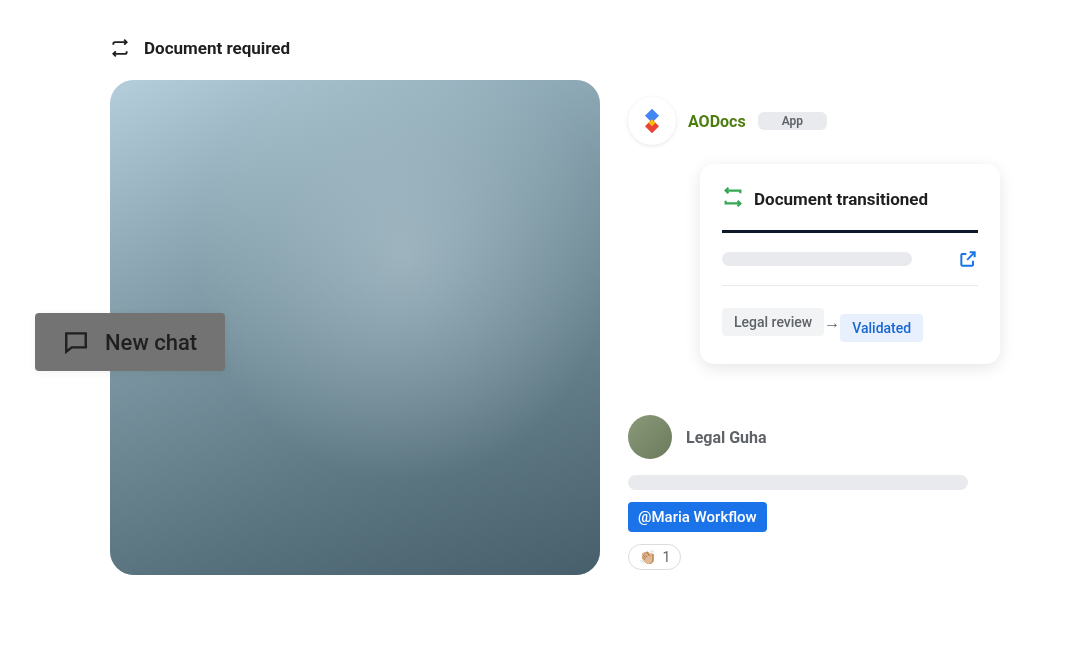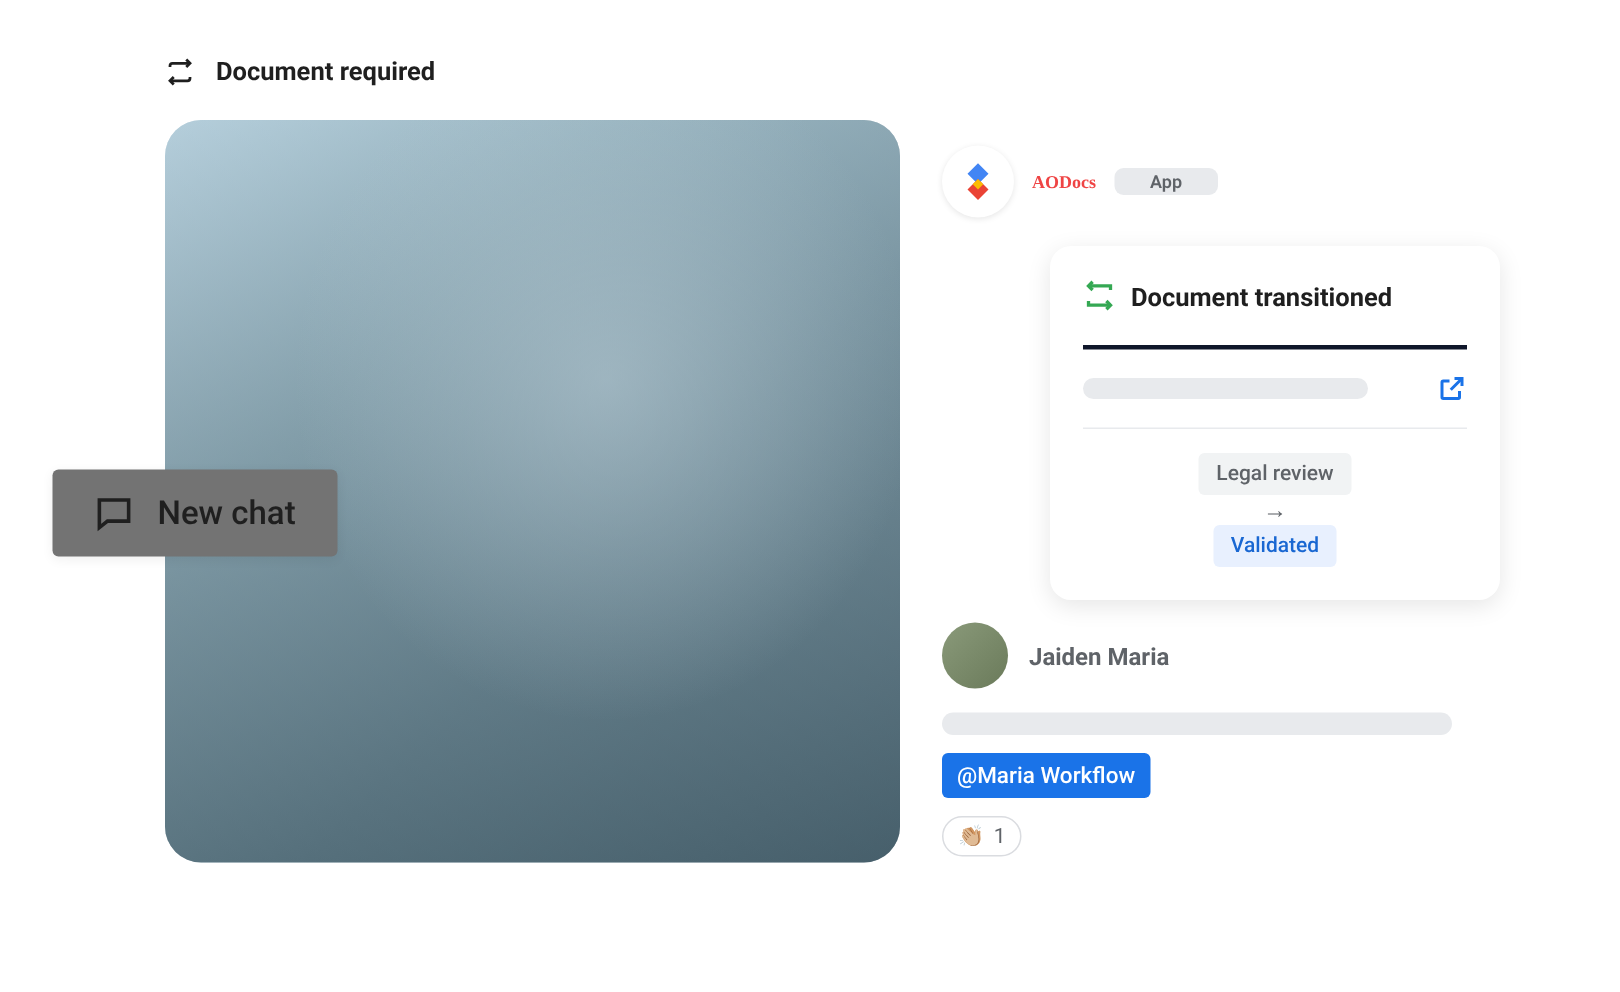--- a/index.html
+++ b/index.html
@@ -71,24 +71,23 @@
       height: 48px;
       border-radius: 50%;
       background: #fff;
       box-shadow: 0 1px 4px rgba(0,0,0,0.1);
       display: flex;
       align-items: center;
       justify-content: center;
     }
     .app-avatar svg { display: block; }
     .app-name {
-      font-size: 12px;
-      font-weight: 700;
-      color: #ef4444;
-      font-family: Liberation Serif, serif;
+      font-size: 16px;
+      font-weight: 700;
+      color: #4d7c0f;
     }
     .app-badge {
       background: #e8eaed;
       border-radius: 6px;
       padding: 2px 24px;
       font-size: 12px;
       font-weight: 600;
       color: #5f6368;
     }
     .transition-card {
@@ -125,41 +124,41 @@
       border-radius: 10px;
       height: 14px;
       width: 190px;
     }
     .external-icon svg { display: block; }
     .status-row {
       display: flex;
       align-items: center;
       gap: 0;
       padding-top: 16px;
-      flex-direction: column;
     }
     .status-from {
       background: #f1f3f4;
       padding: 6px 12px;
       border-radius: 4px;
       font-size: 14px;
       font-weight: 500;
       color: #5f6368;
     }
     .status-arrow {
       font-size: 16px;
       color: #5f6368;
     }
     .status-to {
       background: #e8f0fe;
       padding: 6px 12px;
       border-radius: 4px;
       font-size: 14px;
       font-weight: 500;
       color: #1967d2;
+      margin-top: 12px;
     }
     .user-section {
       position: absolute;
       top: 415px;
       left: 628px;
       width: 395px;
     }
     .user-header {
       display: flex;
       align-items: center;
@@ -272,21 +271,21 @@
   <div class="status-row">
     <span class="status-from">Legal review</span>
     <span class="status-arrow">→</span>
     <span class="status-to">Validated</span>
   </div>
 </div>
 
 <div class="user-section">
   <div class="user-header">
     <div class="user-avatar"></div>
-    <span class="user-name">Jaiden Maria</span>
+    <span class="user-name">Legal Guha</span>
   </div>
   <div class="user-placeholder"></div>
   <div>
     <span class="mention-chip">@Maria Workflow</span>
   </div>
   <div class="reaction-chip">
     <span>👏🏼</span>
     <span>1</span>
   </div>
 </div>

